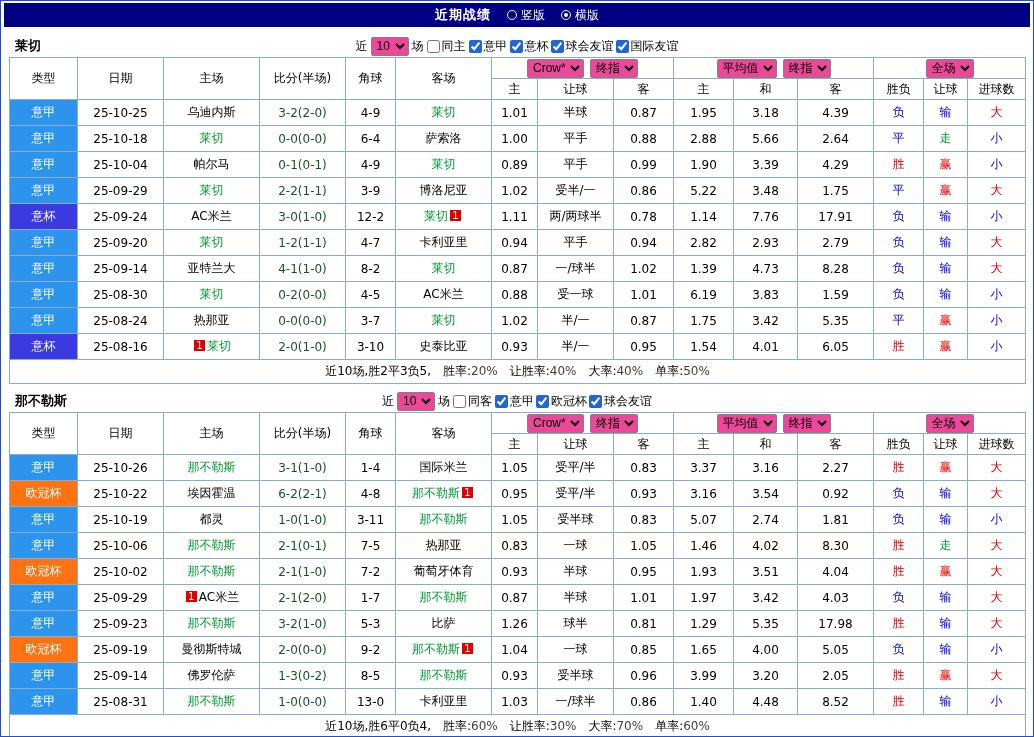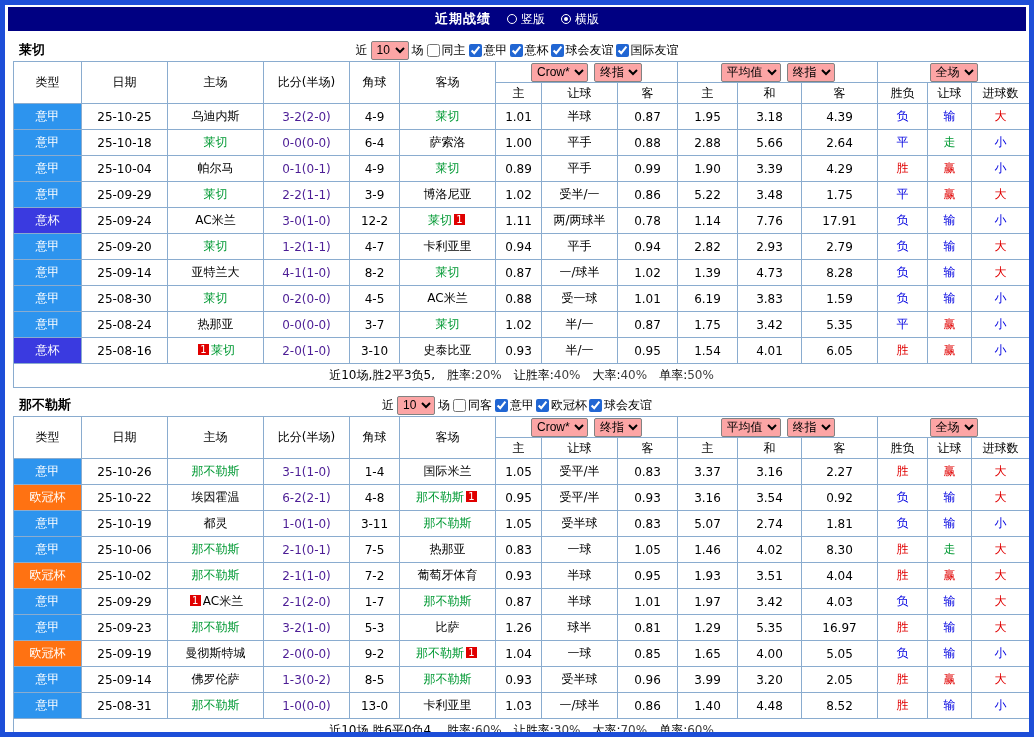--- a/index.html
+++ b/index.html
@@ -1,38 +1,38 @@
 <!DOCTYPE html>
 <html><head>
 <meta charset="utf-8">
 <style>
   html,body{margin:0;padding:0}
   body{width:1034px;background:#fff;color:#000;font-family:"DejaVu Sans","Liberation Sans",sans-serif;font-size:12px}
-  .page{width:1034px;height:737px;border:5px solid #1d4ed8;box-sizing:border-box;padding:2px 3px;overflow:hidden}
+  .page{width:1034px;height:737px;border:1px solid #1d4ed8;box-sizing:border-box;padding:2px 3px;overflow:hidden}
   .topbar{height:24px;background:#000082;display:flex;align-items:center;justify-content:center;gap:16px;color:#fff;margin-bottom:8px}
   .topbar-title{font-weight:bold;font-size:13px;letter-spacing:1px}
   .radio{display:inline-flex;align-items:center;gap:4px;cursor:pointer}
   .rbtn{width:10px;height:10px;border:1px solid #fff;border-radius:50%;position:relative;display:inline-block;box-sizing:border-box}
   .rbtn.checked::after{content:"";position:absolute;left:2px;top:2px;width:4px;height:4px;border-radius:50%;background:#fff}
   .section{margin:0 5px}
   .section + .section{margin-top:6px}
   .team-row{position:relative;height:22px;display:flex;align-items:center;justify-content:center}
   .team-name{position:absolute;left:6px;font-weight:bold;font-size:13px}
   .controls{display:inline-flex;align-items:center;gap:3px}
-  select{font-size:12px;height:19px;border:1px solid #828282;background:#fca5a5;border-radius:2px;padding:0 1px}
+  select{font-size:12px;height:19px;border:1px solid #828282;background:#ec4899;border-radius:2px;padding:0 1px}
   .chk{display:inline-flex;align-items:center;gap:1px}
   .chk input{width:13px;height:13px;margin:0 1px 0 0;accent-color:#2166d3}
   .league-checks{display:inline-flex;align-items:center;gap:2px}
   table{border-collapse:collapse;table-layout:fixed;width:1016px}
   th,td{border:1px solid #8aaccf;text-align:center;overflow:hidden;white-space:nowrap;font-weight:normal;padding:0;font-size:12px}
   thead tr{height:21px}
   tbody tr{height:26px}
   .ddcell select{margin:0 3px}
   td.league{color:#fff}
-  td.score{color:#4c1d95}
+  td.score{color:#14532d}
   .focus{color:#009933}
   .card1{display:inline-block;background:#e00000;color:#fff;font-size:10px;line-height:11px;width:11px;height:11px;margin:0 2px;vertical-align:1px;text-align:center}
   .summary-row td{height:23px}
   .sum-item{margin-left:12px}
   .sum-red{color:#404040}
 </style>
 </head>
 <body>
 
 <div class="page">
@@ -491,21 +491,21 @@
             <td class="date">25-09-23</td>
             <td class="team"><span class="focus">那不勒斯</span></td>
             <td class="score">3-2(1-0)</td>
             <td class="corner">5-3</td>
             <td class="team"><span>比萨</span></td>
             <td class="odds">1.26</td>
             <td class="odds">球半</td>
             <td class="odds">0.81</td>
             <td class="odds">1.29</td>
             <td class="odds">5.35</td>
-            <td class="odds">16.97</td>
+            <td class="odds">17.98</td>
             <td class="res" style="color: rgb(224, 0, 0);">胜</td>
             <td class="res" style="color: rgb(0, 0, 224);">输</td>
             <td class="res" style="color: rgb(224, 0, 0);">大</td>
           </tr>
           <tr>
             <td class="league" style="background: rgb(255, 114, 18);">欧冠杯</td>
             <td class="date">25-09-19</td>
             <td class="team"><span>曼彻斯特城</span></td>
             <td class="score">2-0(0-0)</td>
             <td class="corner">9-2</td>

